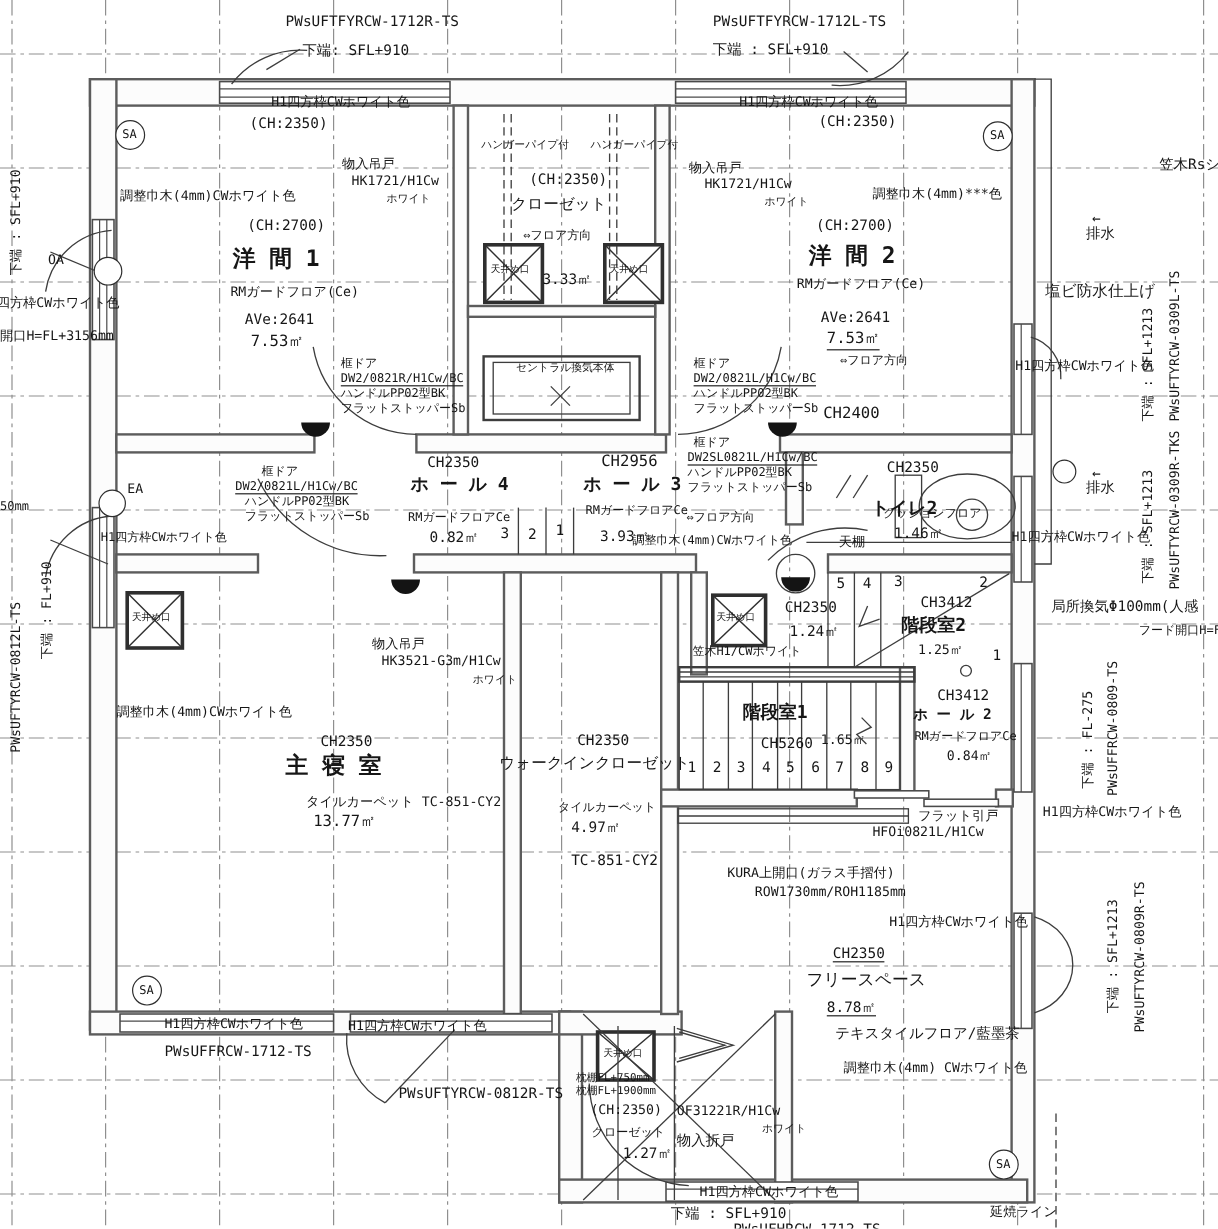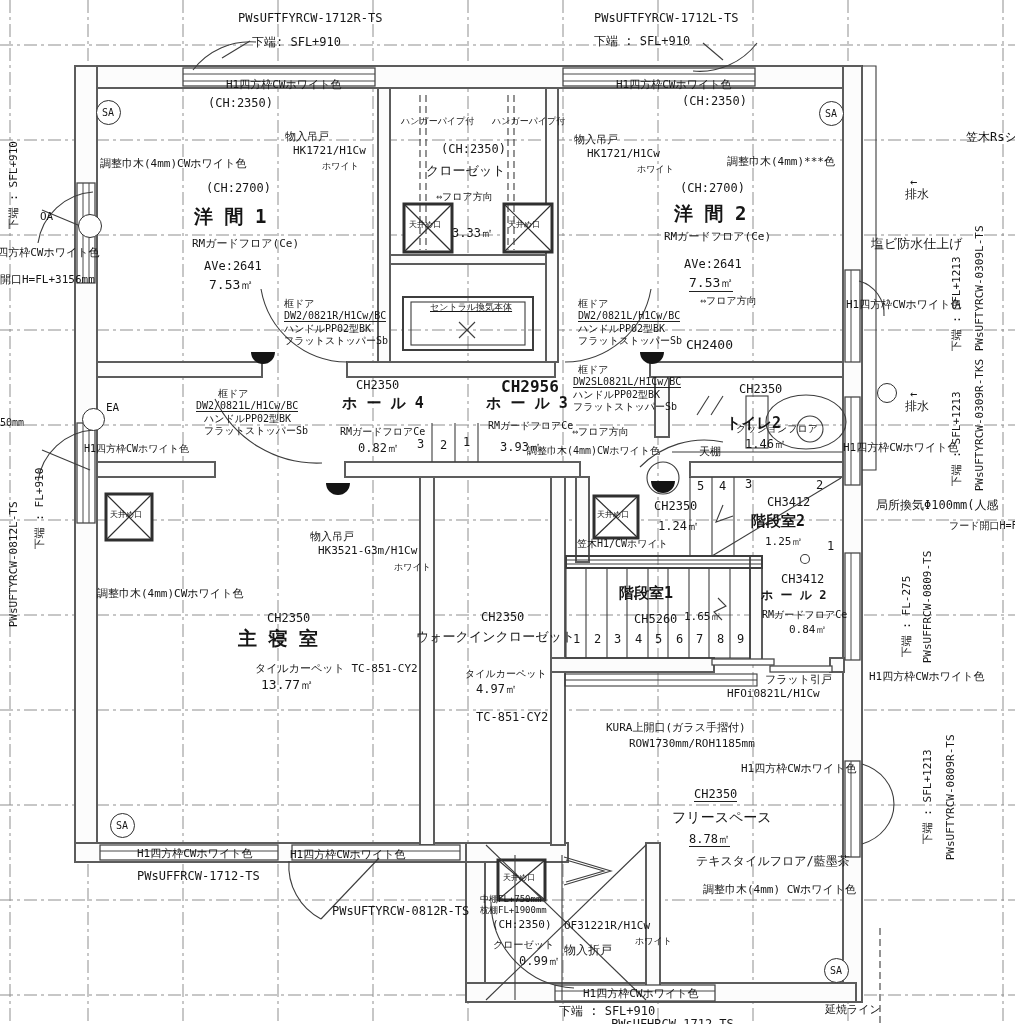--- a/index.html
+++ b/index.html
@@ -262,27 +262,27 @@
       <div class="lb u" style="left: 689px; top: 276px; font-size: 13px;">7.53㎡</div>
       <div class="lb" style="left: 700px; top: 295px; font-size: 10px;">⇔フロア方向</div>
       <div class="lb" style="left: 284px; top: 298px; font-size: 10px;">框ドア</div>
       <div class="lb u" style="left: 284px; top: 310px; font-size: 10px;">DW2/0821R/H1Cw/BC</div>
       <div class="lb" style="left: 284px; top: 323px; font-size: 10px;">ハンドルPP02型BK</div>
       <div class="lb" style="left: 284px; top: 335px; font-size: 10px;">フラットストッパーSb</div>
       <div class="lb" style="left: 578px; top: 298px; font-size: 10px;">框ドア</div>
       <div class="lb u" style="left: 578px; top: 310px; font-size: 10px;">DW2/0821L/H1Cw/BC</div>
       <div class="lb" style="left: 578px; top: 323px; font-size: 10px;">ハンドルPP02型BK</div>
       <div class="lb" style="left: 578px; top: 335px; font-size: 10px;">フラットストッパーSb</div>
-      <div class="lb" style="left: 430px; top: 302px; font-size: 9px; text-decoration: underline;">セントラル換気本体</div>
+      <div class="lb" style="left: 430px; top: 302px; font-size: 9px;">セントラル換気本体</div>
       <div class="lb" style="left: 686px; top: 338px; font-size: 13px;">CH2400</div>
       <div class="lb" style="left: 356px; top: 379px; font-size: 12px;">CH2350</div>
       <div class="lb" style="left: 342px; top: 395px; font-size: 15px; font-weight: bold;">ホ ー ル 4</div>
       <div class="lb" style="left: 340px; top: 426px; font-size: 10px;">RMガードフロアCe</div>
       <div class="lb" style="left: 358px; top: 442px; font-size: 12px;">0.82㎡</div>
-      <div class="lb" style="left: 501px; top: 378px; font-size: 16px; font-weight: bold;">CH2956</div>
+      <div class="lb" style="left: 501px; top: 378px; font-size: 13px;">CH2956</div>
       <div class="lb" style="left: 486px; top: 395px; font-size: 15px; font-weight: bold;">ホ ー ル 3</div>
       <div class="lb" style="left: 488px; top: 420px; font-size: 10px;">RMガードフロアCe</div>
       <div class="lb" style="left: 500px; top: 441px; font-size: 12px;">3.93㎡</div>
       <div class="lb" style="left: 572px; top: 426px; font-size: 10px;">⇔フロア方向</div>
       <div class="lb" style="left: 527px; top: 445px; font-size: 10px;">調整巾木(4mm)CWホワイト色</div>
       <div class="lb" style="left: 218px; top: 388px; font-size: 10px;">框ドア</div>
       <div class="lb u" style="left: 196px; top: 400px; font-size: 10px;">DW2/0821L/H1Cw/BC</div>
       <div class="lb" style="left: 204px; top: 413px; font-size: 10px;">ハンドルPP02型BK</div>
       <div class="lb" style="left: 204px; top: 425px; font-size: 10px;">フラットストッパーSb</div>
       <div class="lb" style="left: 578px; top: 364px; font-size: 10px;">框ドア</div>
@@ -329,25 +329,25 @@
       <div class="lb" style="left: 741px; top: 763px; font-size: 11px;">H1四方枠CWホワイト色</div>
       <div class="lb u" style="left: 694px; top: 788px; font-size: 12px;">CH2350</div>
       <div class="lb" style="left: 672px; top: 810px; font-size: 14px;">フリースペース</div>
       <div class="lb u" style="left: 689px; top: 833px; font-size: 12px;">8.78㎡</div>
       <div class="lb" style="left: 696px; top: 855px; font-size: 12px;">テキスタイルフロア/藍墨茶</div>
       <div class="lb" style="left: 703px; top: 884px; font-size: 11px;">調整巾木(4mm) CWホワイト色</div>
       <div class="lb" style="left: 564px; top: 944px; font-size: 12px;">物入折戸</div>
       <div class="lb" style="left: 564px; top: 920px; font-size: 11px;">OF31221R/H1Cw</div>
       <div class="lb" style="left: 635px; top: 936px; font-size: 9px;">ホワイト</div>
       <div class="lb" style="left: 503px; top: 874px; font-size: 8px;">天井め口</div>
-      <div class="lb" style="left: 480px; top: 894px; font-size: 9px;">中棚FL+750mm</div>
+      <div class="lb" style="left: 480px; top: 894px; font-size: 9px;">枕棚FL+750mm</div>
       <div class="lb" style="left: 480px; top: 905px; font-size: 9px;">枕棚FL+1900mm</div>
       <div class="lb" style="left: 492px; top: 919px; font-size: 11px;">(CH:2350)</div>
       <div class="lb" style="left: 493px; top: 939px; font-size: 10px;">クローゼット</div>
-      <div class="lb" style="left: 519px; top: 955px; font-size: 12px;">0.99㎡</div>
+      <div class="lb" style="left: 519px; top: 955px; font-size: 12px;">1.27㎡</div>
       <div class="lb" style="left: 137px; top: 848px; font-size: 11px;">H1四方枠CWホワイト色</div>
       <div class="lb" style="left: 290px; top: 849px; font-size: 11px;">H1四方枠CWホワイト色</div>
       <div class="lb" style="left: 137px; top: 870px; font-size: 12px;">PWsUFFRCW-1712-TS</div>
       <div class="lb" style="left: 332px; top: 905px; font-size: 12px;">PWsUFTYRCW-0812R-TS</div>
       <div class="lb" style="left: 583px; top: 988px; font-size: 11px;">H1四方枠CWホワイト色</div>
       <div class="lb" style="left: 559px; top: 1005px; font-size: 12px;">下端 : SFL+910</div>
       <div class="lb" style="left: 611px; top: 1018px; font-size: 12px;">PWsUFHRCW-1712-TS</div>
       <div class="lb" style="left: 825px; top: 1004px; font-size: 11px;">延焼ライン</div>
       <div class="lb" style="left: 966px; top: 131px; font-size: 12px;">笠木Rsシル</div>
       <div class="lb" style="left: 910px; top: 176px; font-size: 12px;">←</div>

